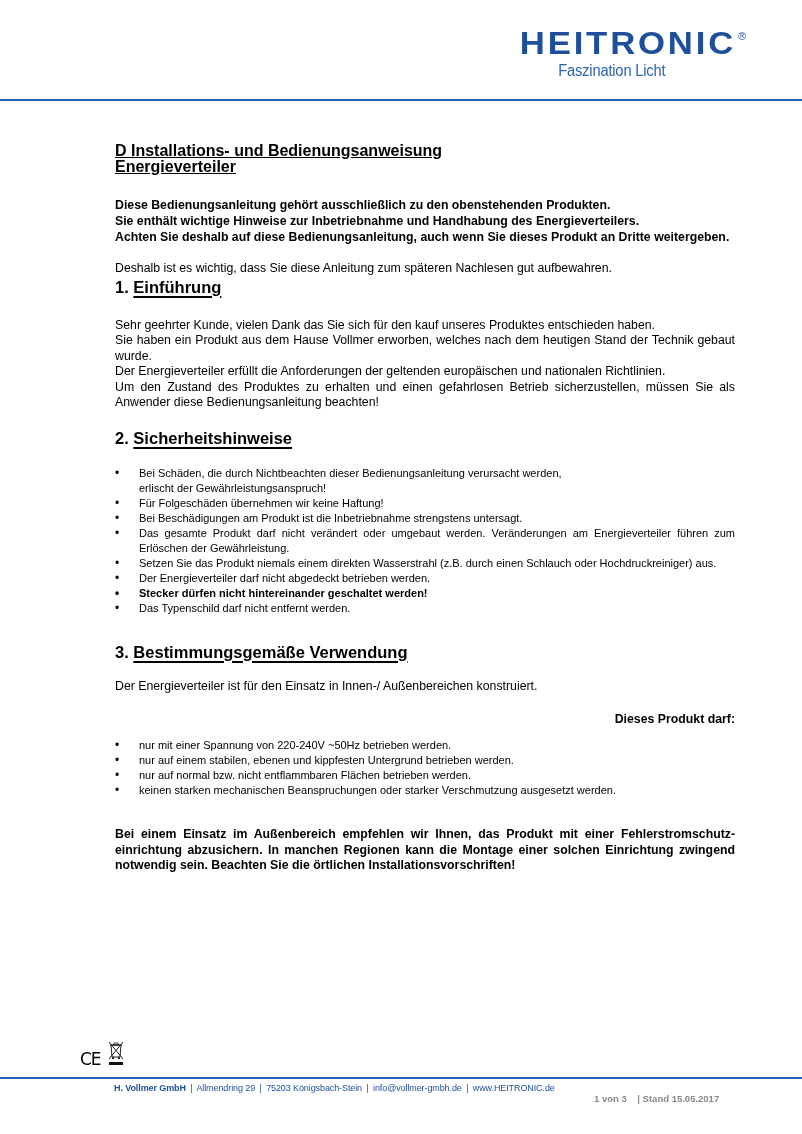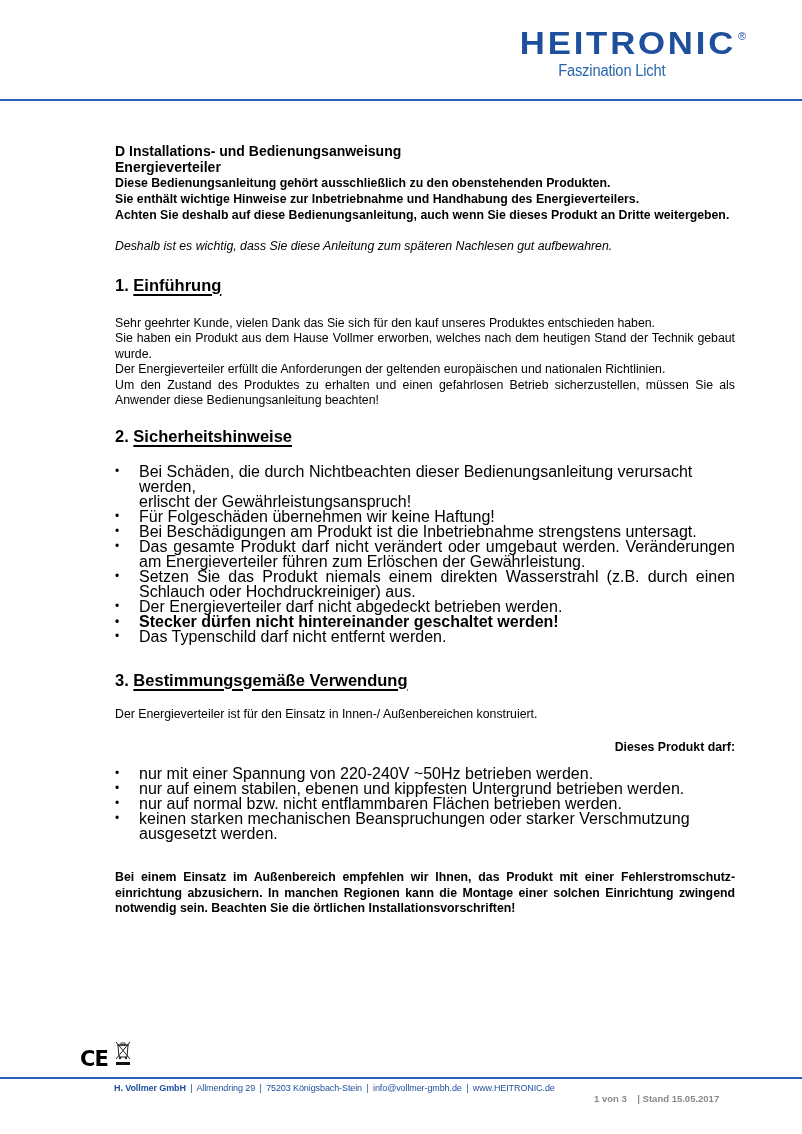--- a/index.html
+++ b/index.html
@@ -17,40 +17,40 @@
     }
     .logo-reg { font-size: 11px; vertical-align: top; position: relative; top: 2px; left: 2px; color: #1e4f9c; }
     .logo-tag {
       font-size: 16px; color: #2a64ad; margin-top: 2px; margin-right: 12px;
       letter-spacing: -0.2px; transform: scaleX(0.92); transform-origin: right center;
     }
     .header-line {
       position: absolute; left: 0; right: 0; top: 99px; height: 2px; background: #2463b4;
     }
     .content { position: absolute; left: 115px; width: 620px; top: 143px; }
-    .title-block { font-weight: bold; font-size: 14px; line-height: 16px; }
-    .intro-bold { font-weight: bold; font-size: 12.3px; line-height: 16px; }
+    .title-block { font-weight: bold; font-size: 16px; line-height: 16px; text-decoration: underline; }
+    .intro-bold { font-weight: bold; font-size: 12.3px; line-height: 16px; margin-top: 22px; }
     p { margin: 0; }
     .para { font-size: 12.3px; line-height: 15.5px; }
     .just { text-align: justify; }
     h2 {
       font-size: 16.5px; font-weight: bold; margin: 0; line-height: 20px;
     }
     h2 .u { text-decoration: underline; text-decoration-thickness: 2px; text-underline-offset: 3px; }
     ul.bullets { list-style: none; margin: 0; padding: 0; }
     ul.bullets li {
-      position: relative; padding-left: 24px; font-size: 16px; line-height: 15px;
+      position: relative; padding-left: 24px; font-size: 11px; line-height: 15px;
     }
     ul.bullets li::before {
       content: "\2022"; position: absolute; left: 0; top: 0; font-size: 12px;
     }
     ul.bullets li.b { font-weight: bold; }
     .sub-bold { font-weight: bold; font-size: 12.3px; text-align: right; }
     .footer-icons { position: absolute; left: 80px; top: 1040px; height: 30px; display: flex; align-items: flex-end; gap: 6px; }
-    .ce { font-size: 21px; font-weight: bold; letter-spacing: -1px; font-family: "DejaVu Sans", sans-serif; line-height: 22px; }
+    .ce { font-size: 17px; font-weight: normal; letter-spacing: -1px; font-family: "DejaVu Sans", sans-serif; line-height: 22px; }
     .footer-line { position: absolute; left: 0; right: 0; top: 1077px; height: 2px; background: #2463b4; }
     .footer-addr {
       position: absolute; left: 80px; top: 1083px; font-size: 9px; color: #1e4f9c;
       letter-spacing: -0.1px;
       padding-left: 34px;
     }
     .footer-addr b { font-weight: bold; }
     .footer-addr .sep { margin: 0 2px; color: #1e4f9c; }
     .footer-page {
       position: absolute; left: 594px; top: 1093px; font-size: 9.5px; color: #888; font-weight: bold;
@@ -72,23 +72,23 @@
     <div>D Installations- und Bedienungsanweisung</div>
     <div>Energieverteiler</div>
   </div>
 
   <div class="intro-bold">
     <div>Diese Bedienungsanleitung gehört ausschließlich zu den obenstehenden Produkten.</div>
     <div>Sie enthält wichtige Hinweise zur Inbetriebnahme und Handhabung des Energieverteilers.</div>
     <div>Achten Sie deshalb auf diese Bedienungsanleitung, auch wenn Sie dieses Produkt an Dritte weitergeben.</div>
   </div>
 
-  <p class="para" style="margin-top:16px;font-style:italic;">Deshalb ist es wichtig, dass Sie diese Anleitung zum späteren Nachlesen gut aufbewahren.</p>
+  <p class="para" style="margin-top:16px;">Deshalb ist es wichtig, dass Sie diese Anleitung zum späteren Nachlesen gut aufbewahren.</p>
 
-  <h2 style="margin-top:20px;">
+  <h2 style="">
     <span>1.</span>
     <span class="u">Einführung</span>
   </h2>
   <div class="para just" style="margin-top:21px;">
     <p>Sehr geehrter Kunde, vielen Dank das Sie sich für den kauf unseres Produktes entschieden haben.</p>
     <p>Sie haben ein Produkt aus dem Hause Vollmer erworben, welches nach dem heutigen Stand der Technik gebaut wurde.</p>
     <p>Der Energieverteiler erfüllt die Anforderungen der geltenden europäischen und nationalen Richtlinien.</p>
     <p>Um den Zustand des Produktes zu erhalten und einen gefahrlosen Betrieb sicherzustellen, müssen Sie als Anwender diese Bedienungsanleitung beachten!</p>
   </div>
 

